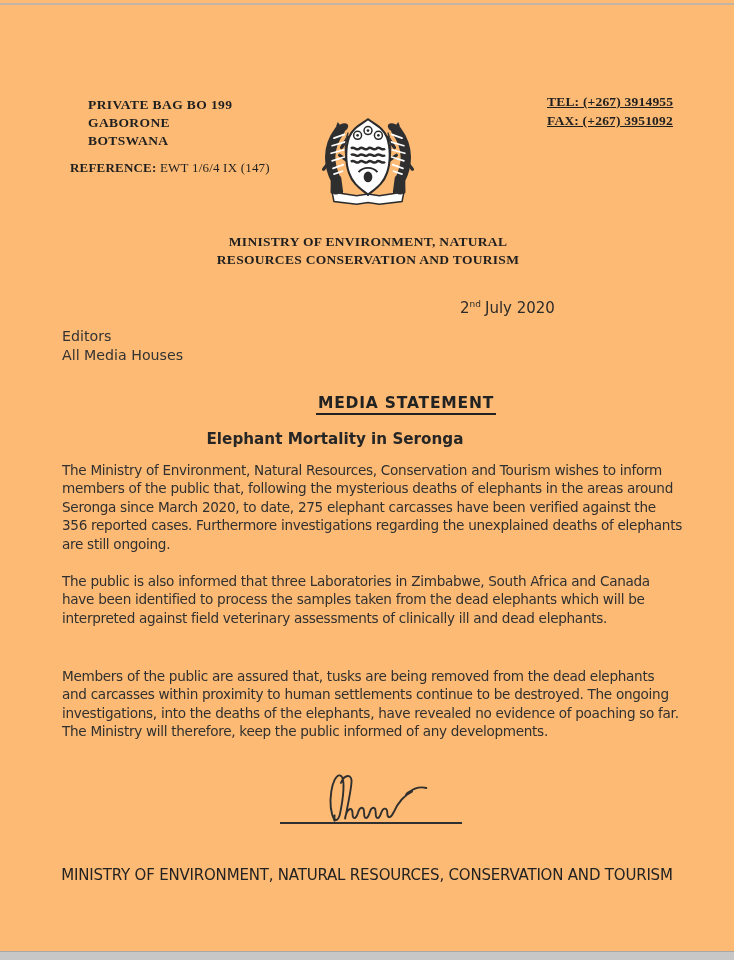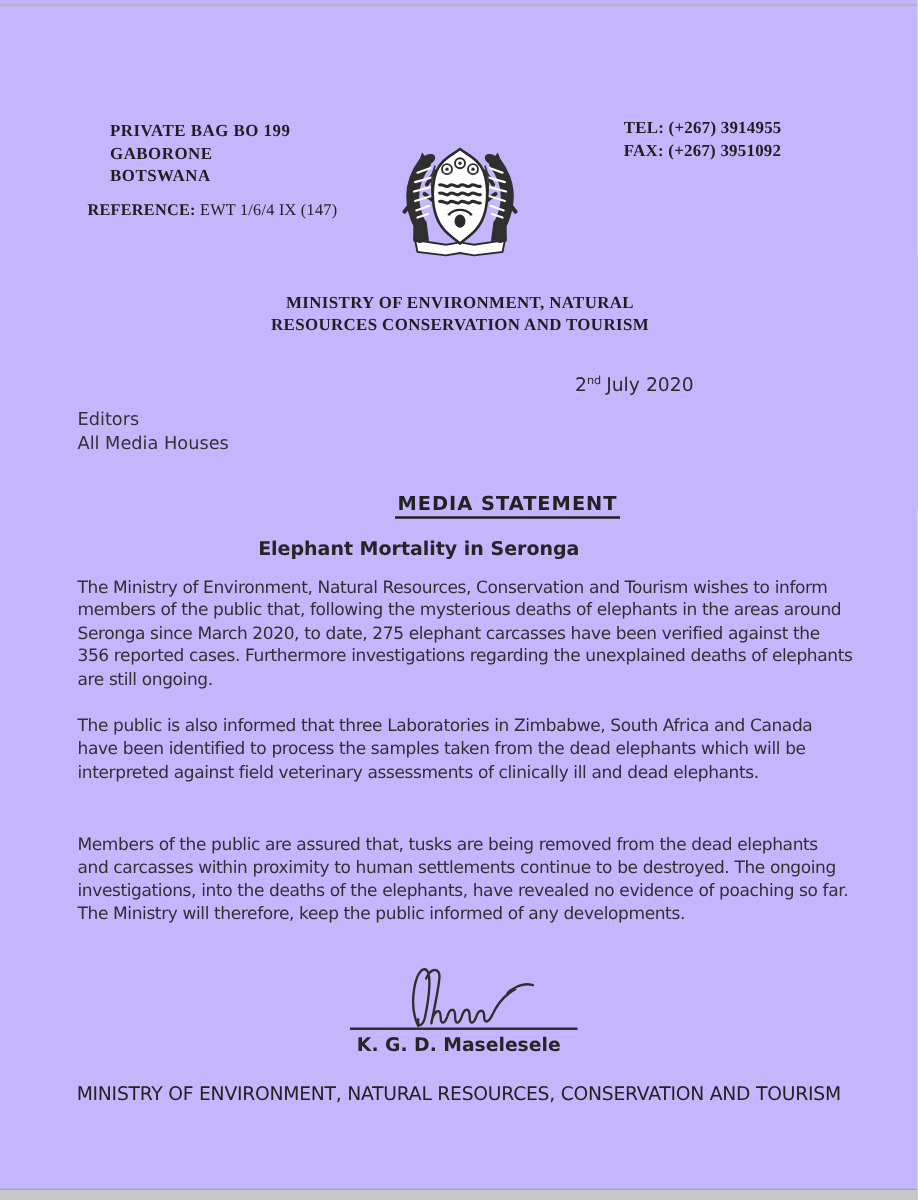--- a/index.html
+++ b/index.html
@@ -1,32 +1,32 @@
 <!DOCTYPE html>
 <html><head>
 <meta charset="utf-8">
 <style>
   html,body{margin:0;padding:0;background:#e8e8e8;}
   .page{
     position:relative;
     width:734px;height:960px;
-    background:#c4b5fd;
+    background:#fdba74;
     overflow:hidden;
     font-family:"DejaVu Sans",sans-serif;
     color:#2d2d2d;
   }
   
   .scan-top-edge{position:absolute;left:0;top:3px;width:734px;height:2px;background:#b3b3b3;opacity:.8;}
   .scan-bottom-band{position:absolute;left:0;top:951px;width:734px;height:9px;background:#c7c7c7;border-top:1px solid #a8a8a8;}
   
   .lh{font-family:"Liberation Serif","DejaVu Serif",serif;color:#1f1f1f;font-weight:bold;}
   .address{position:absolute;left:88px;top:96px;font-size:13.5px;line-height:18px;letter-spacing:.4px;}
   .reference{position:absolute;left:70px;top:160px;font-size:13px;letter-spacing:.2px;}
   .reference .ref-val{font-weight:normal;}
-  .telfax{position:absolute;left:499px;top:92px;font-size:13.5px;line-height:19px;letter-spacing:.2px;}
+  .telfax{position:absolute;left:547px;top:92px;font-size:13.5px;line-height:19px;letter-spacing:.2px;text-decoration:underline;}
   .emblem{position:absolute;left:292px;top:106px;}
   .republic{position:absolute;left:0;top:211px;width:730px;text-align:center;font-family:"Liberation Serif","DejaVu Serif",serif;font-weight:normal;font-size:11px;letter-spacing:.6px;color:#2a2a2a;}
   .ministry-head{position:absolute;left:0;top:233px;width:736px;text-align:center;font-family:"Liberation Serif","DejaVu Serif",serif;font-weight:bold;font-size:13.5px;line-height:17.5px;letter-spacing:.3px;color:#1f1f1f;}
   
   .date{position:absolute;left:460px;top:299px;font-size:15px;color:#2b2b2b;}
   .date sup{font-size:9px;vertical-align:super;}
   .date .date-rest{margin-left:4px;}
   .recipient{position:absolute;left:62px;top:327px;font-size:14.2px;line-height:18.5px;color:#333;}
   .title-wrap{position:absolute;left:0;top:393px;width:734px;text-align:center;padding-left:39px;}
   .title{display:inline-block;font-size:15.5px;font-weight:bold;letter-spacing:.8px;color:#222;border-bottom:2px solid #222;padding:0 2px 1px 2px;}
@@ -138,17 +138,16 @@
   <div class="sig-svg">
     <svg width="130" height="58" viewBox="0 0 120 55" xmlns="http://www.w3.org/2000/svg">
       <path d="M16,50 C8,34 14,6 21,7 C27,8 24,30 21,44 C19,51 15,51 16,45
                M22,14 C26,5 33,6 32,14 C31,25 27,42 26,48
                M26,47 C28,38 33,36 33,43 C33,49 36,49 38,43 C40,36 44,36 44,43 C44,49 47,49 49,43
                C51,36 55,36 55,43 C55,49 58,49 60,43 C62,37 66,37 66,43 C66,48 69,48 72,42
                C76,33 82,26 90,22 C86,22 84,24 83,27 C88,20 96,17 103,19" fill="none" stroke="#2f2f2f" stroke-width="1.8" stroke-linecap="round"></path>
     </svg>
   </div>
   <div class="sig-line"></div>
-  <div class="sig-name">K. G. D. Maselesele</div>
   <div class="sig-ministry">MINISTRY OF ENVIRONMENT, NATURAL RESOURCES, CONSERVATION AND TOURISM</div>
 
   <div class="scan-bottom-band"></div>
 </div>
 
 </body></html>

